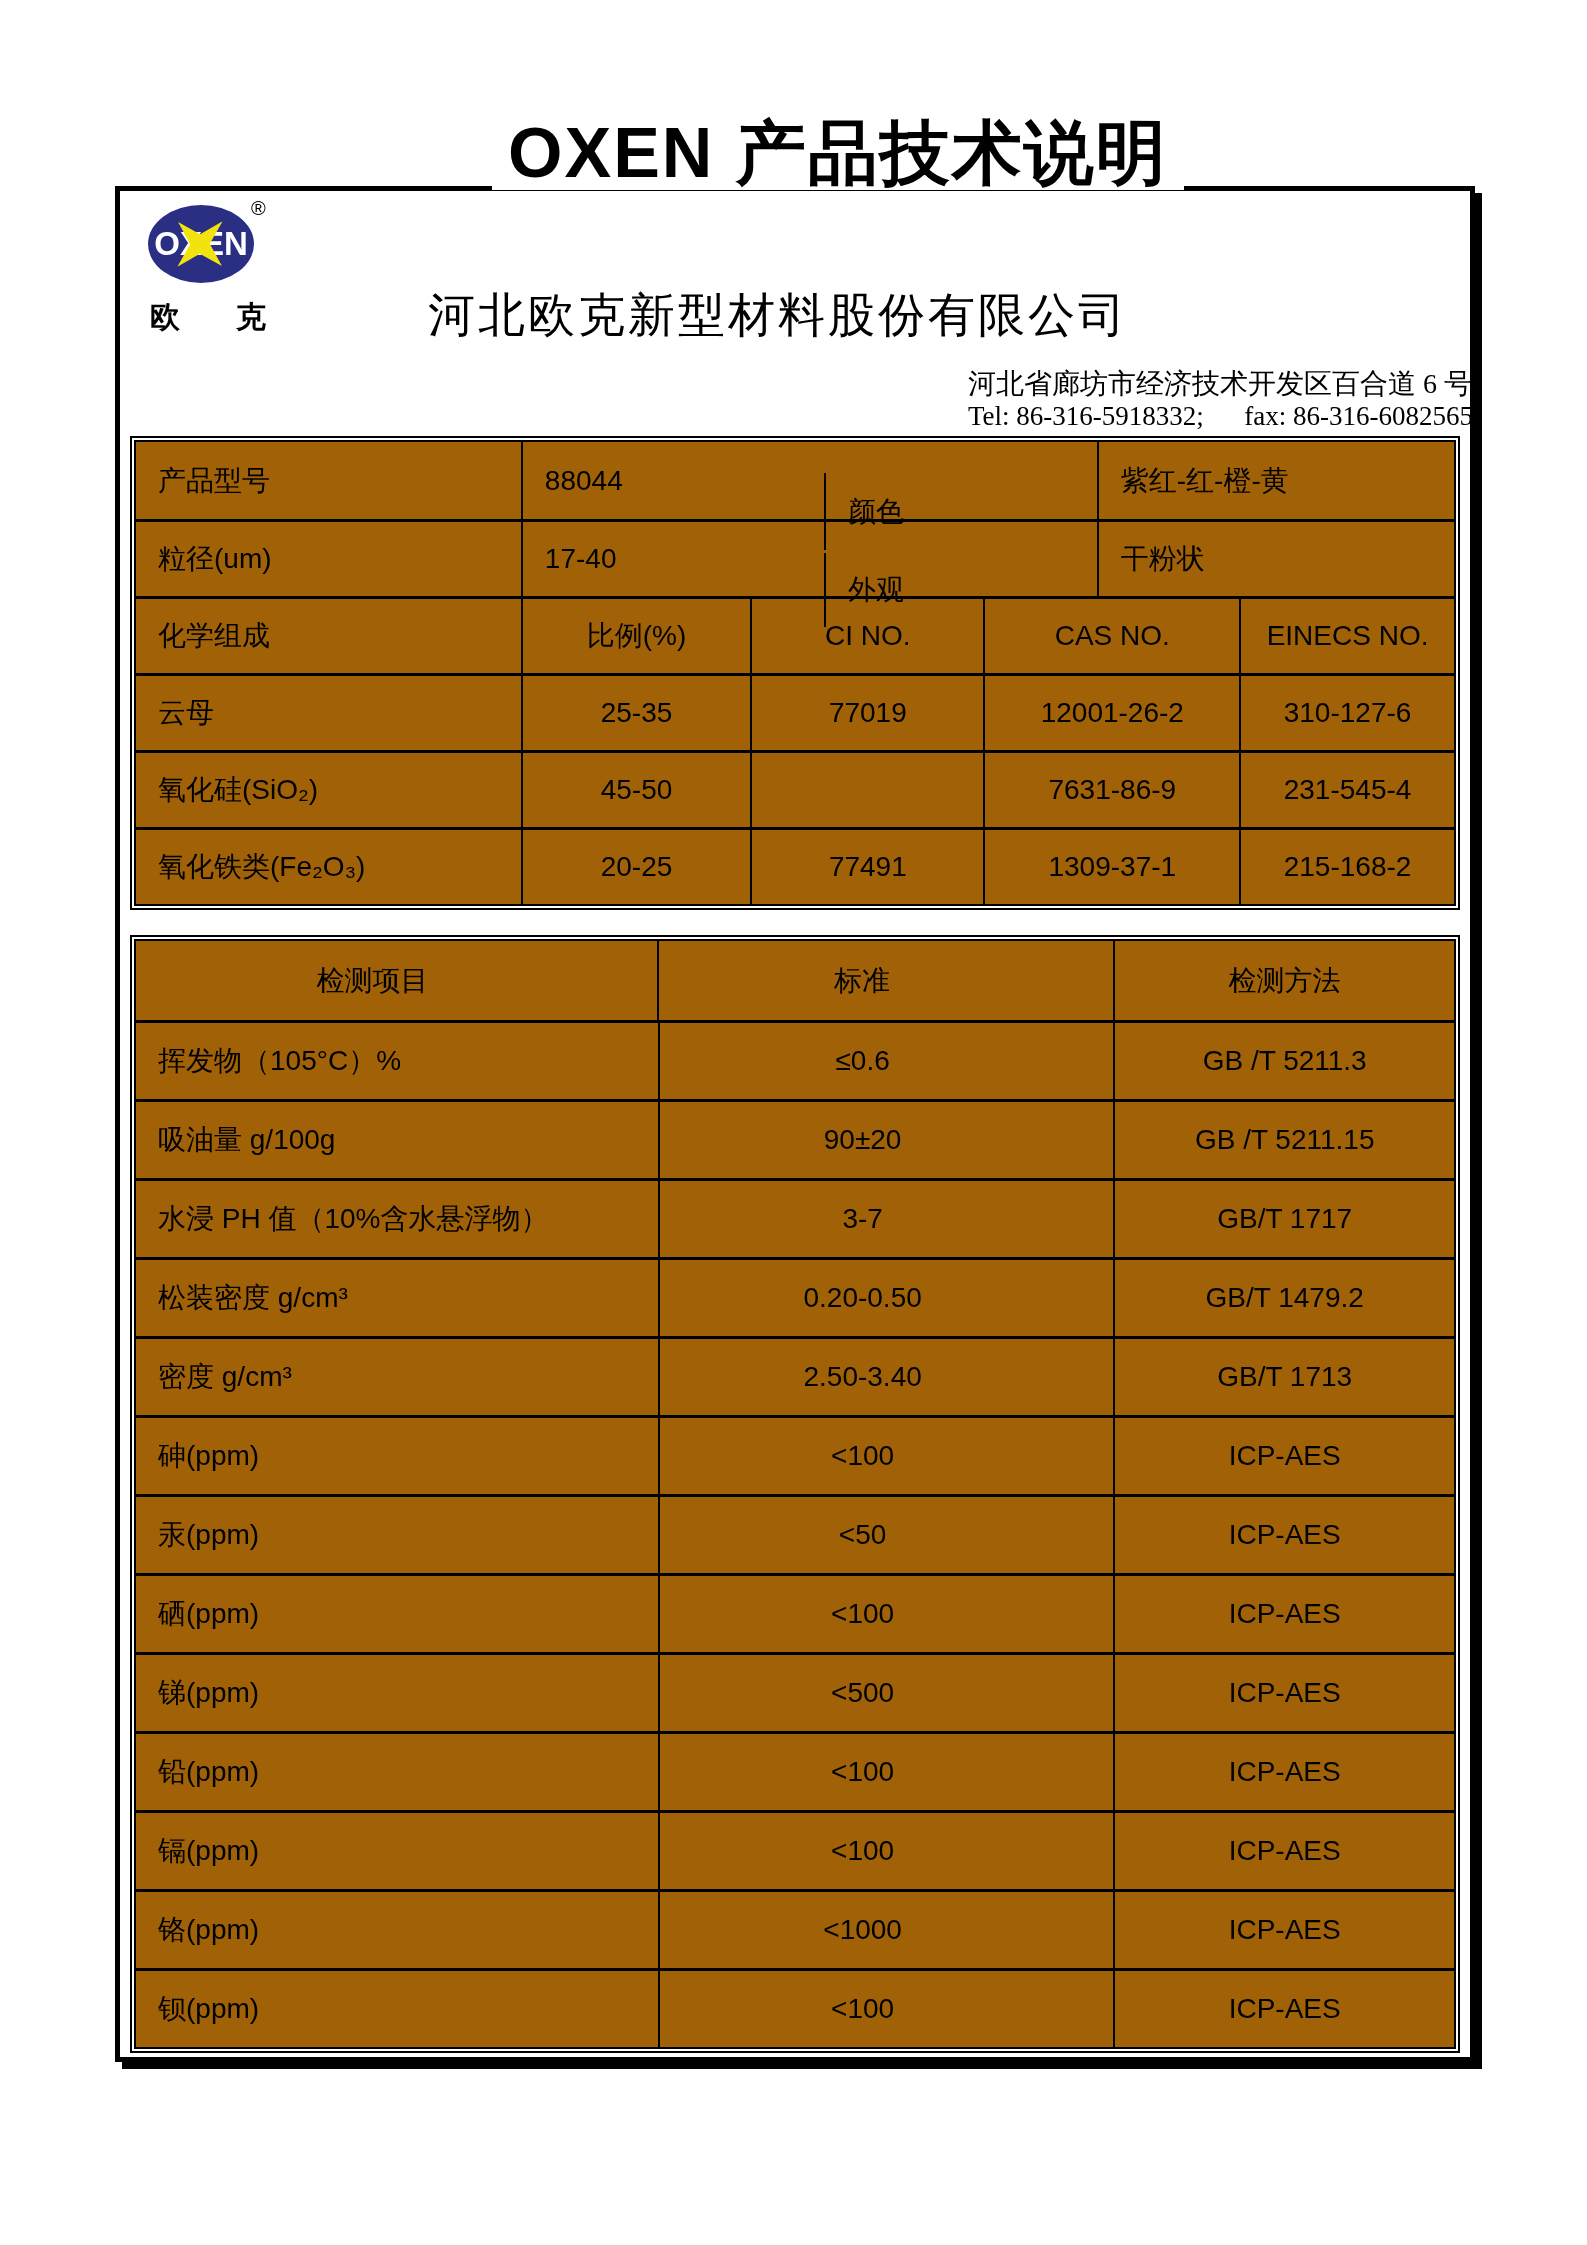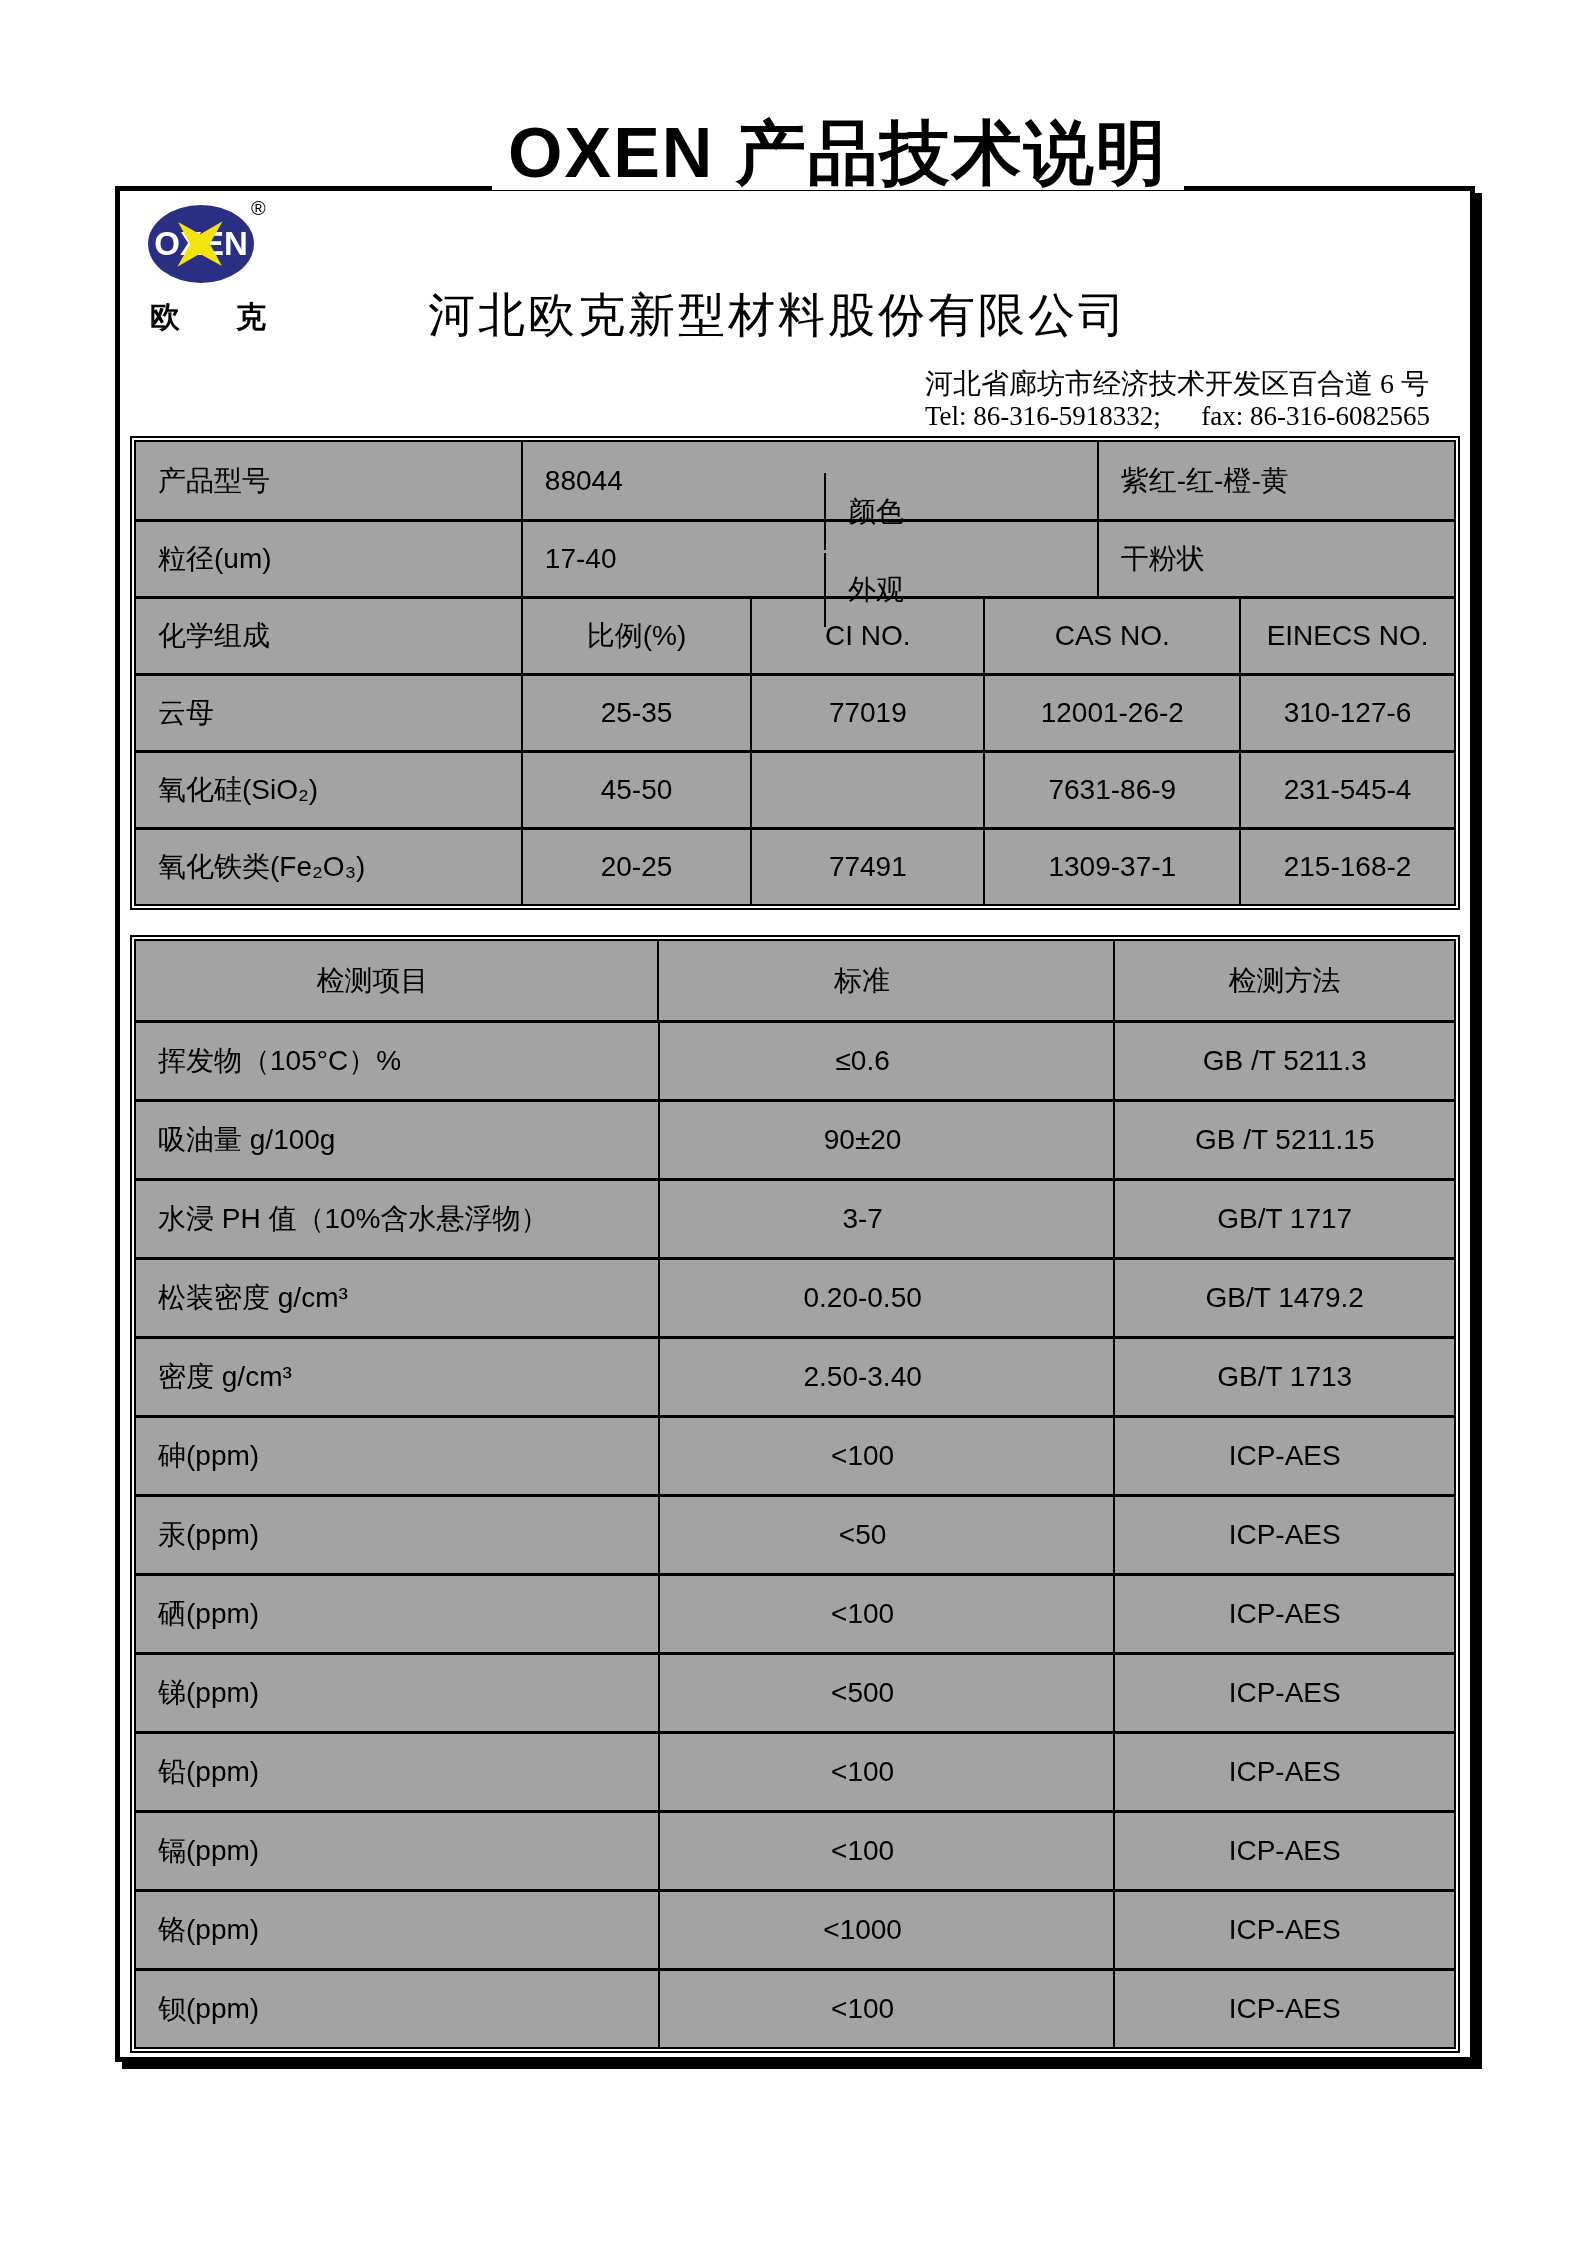--- a/index.html
+++ b/index.html
@@ -48,30 +48,30 @@
     font-size: 30px; font-weight: bold;
   }
 
   
   .company-name {
     position: absolute; left: 428px; top: 284px;
     font-family: "Liberation Serif", serif;
     font-size: 47px; letter-spacing: 3px; white-space: nowrap;
   }
   .address-block {
-    position: absolute; left: 925px; top: 367px; width: 452px;
+    position: absolute; left: 968px; top: 367px; width: 452px;
     text-align: center; font-family: "Liberation Serif", serif;
   }
   .address-line1 { font-size: 28px; line-height: 34px; white-space: nowrap; }
   .address-line2 { font-size: 27px; line-height: 31px; white-space: pre; }
 
   
   .tbl {
     position: absolute; left: 134px; width: 1322px;
-    border: 2px solid #000; background: #a3a3a3;
+    border: 2px solid #000; background: #a16207;
     outline: 2px solid #000; outline-offset: 2px;
     font-size: 28px;
   }
   .t1 { top: 440px; }
   .t2 { top: 939px; }
   .trow { display: flex; width: 100%; border-top: 3px solid #000; }
   .trow:first-child { border-top: none; }
   .t1 .trow { height: 77px; }
   .t2 .trow { height: 79px; gap: 48px; }
   .tc {

